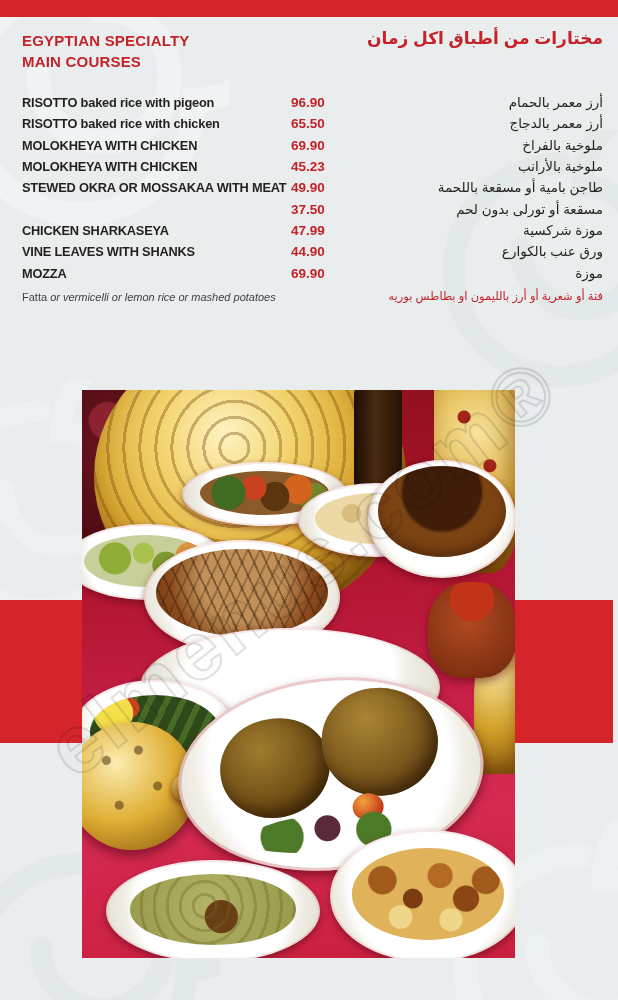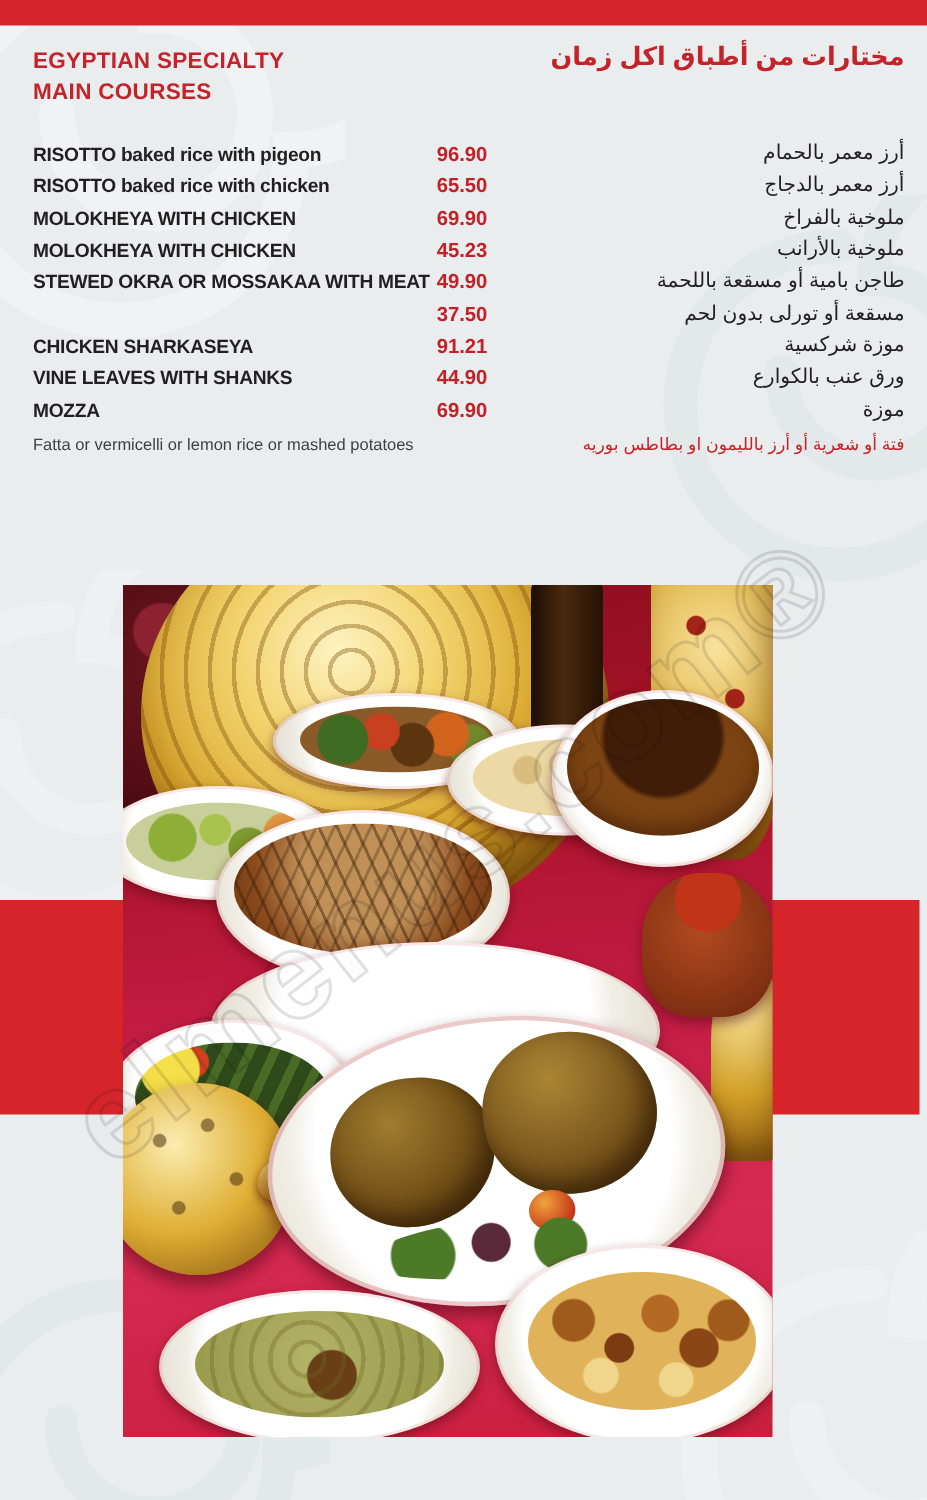--- a/index.html
+++ b/index.html
@@ -19,21 +19,21 @@
   .title-en{left:22px;top:30px;z-index:10;color:#c5232a;font-weight:bold;font-size:15px;line-height:21px;letter-spacing:.2px;}
   .title-ar{right:15px;top:28px;z-index:10;color:#c5232a;font-size:17px;direction:rtl;text-align:right;font-weight:bold;}
   
   .menu{left:22px;top:94px;width:581px;z-index:10;}
   .row{position:relative;height:21.35px;white-space:nowrap;}
   .nm{position:absolute;left:0;top:1px;font-size:12.8px;font-weight:bold;color:#231f20;letter-spacing:-0.2px;}
   .pr{position:absolute;left:256px;top:1px;width:60px;text-align:center;font-size:13.5px;font-weight:bold;color:#c32128;}
   .ar{position:absolute;right:0;top:0;font-size:13.5px;color:#231f20;direction:rtl;text-align:center;}
   .note-row{position:relative;height:18px;margin-top:3px;white-space:nowrap;}
   .note-en{position:absolute;left:0;top:2px;font-size:11px;color:#3f3f41;}
-  .note-en .it{}
+  .note-en .it{font-style:italic;}
   .note-ar{position:absolute;right:0;top:0;font-size:11.5px;color:#c5232a;direction:rtl;text-align:right;}
   
   .watermark{
     left:58px; top:712px; z-index:30; pointer-events:none;
     transform:rotate(-38deg); transform-origin:0 50%;
     font-size:82px; font-weight:bold; letter-spacing:3px;
     color:rgba(110,110,112,0.05);
     -webkit-text-stroke:2px rgba(110,110,112,0.55);
     opacity:.38; mix-blend-mode:multiply; white-space:nowrap;
   }
@@ -104,21 +104,21 @@
       <span class="nm">STEWED OKRA OR MOSSAKAA WITH MEAT</span>
       <span class="pr">49.90</span>
       <span class="ar" dir="rtl">طاجن بامية أو مسقعة باللحمة</span>
     </div>
     <div class="row">
       <span class="pr">37.50</span>
       <span class="ar" dir="rtl">مسقعة أو تورلى بدون لحم</span>
     </div>
     <div class="row">
       <span class="nm">CHICKEN SHARKASEYA</span>
-      <span class="pr">91.21</span>
+      <span class="pr">47.99</span>
       <span class="ar" dir="rtl">موزة شركسية</span>
     </div>
     <div class="row">
       <span class="nm">VINE LEAVES WITH SHANKS</span>
       <span class="pr">44.90</span>
       <span class="ar" dir="rtl">ورق عنب بالكوارع</span>
     </div>
     <div class="row">
       <span class="nm">MOZZA</span>
       <span class="pr">69.90</span>

